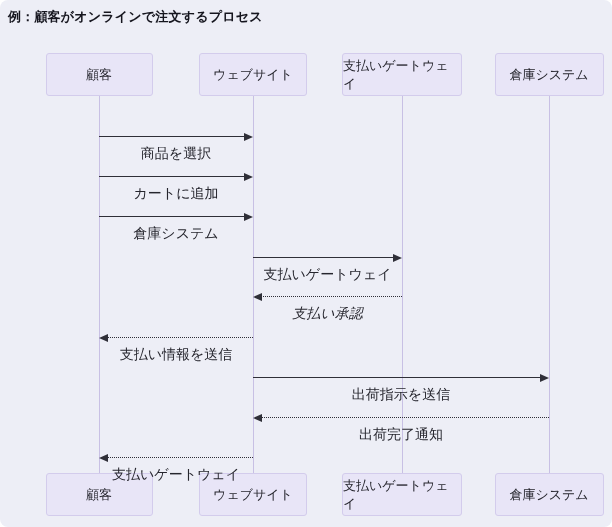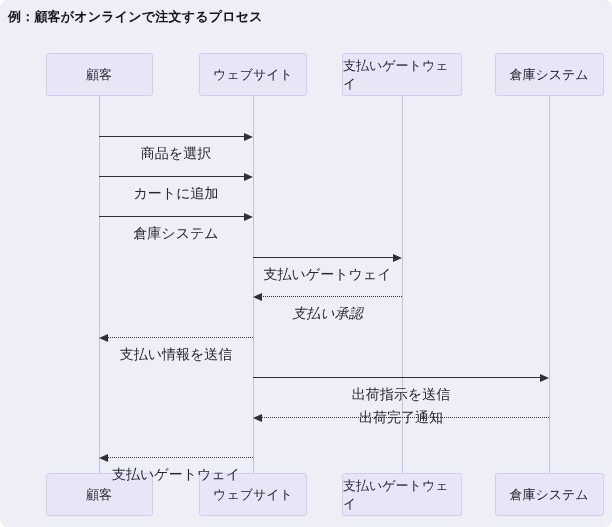--- a/index.html
+++ b/index.html
@@ -96,20 +96,20 @@
       <div class="msg-head right" style="top: 254px; left: 393px;"></div>
       <div class="msg-label" style="left: 217.5px; top: 271px; font-style: italic;">支払い承認</div>
       <div class="msg-line dotted" style="top: 296px; left: 261px; width: 141px;"></div>
       <div class="msg-head left" style="top: 293px; left: 253px;"></div>
       <div class="msg-label" style="left: 66px; top: 312px;">支払い情報を送信</div>
       <div class="msg-line dotted" style="top: 337px; left: 107px; width: 146px;"></div>
       <div class="msg-head left" style="top: 334px; left: 99px;"></div>
       <div class="msg-label" style="left: 291px; top: 352px;">出荷指示を送信</div>
       <div class="msg-line solid" style="top: 377px; left: 253px; width: 288px;"></div>
       <div class="msg-head right" style="top: 374px; left: 540px;"></div>
-      <div class="msg-label" style="left: 291px; top: 375px;">出荷完了通知</div>
+      <div class="msg-label" style="left: 291px; top: 392px;">出荷完了通知</div>
       <div class="msg-line dotted" style="top: 417px; left: 261px; width: 288px;"></div>
       <div class="msg-head left" style="top: 414px; left: 253px;"></div>
       <div class="msg-label" style="left: 66px; top: 432px;">支払いゲートウェイ</div>
       <div class="msg-line dotted" style="top: 457px; left: 107px; width: 146px;"></div>
       <div class="msg-head left" style="top: 454px; left: 99px;"></div>
     </div>
 </div>
 
 </body></html>

